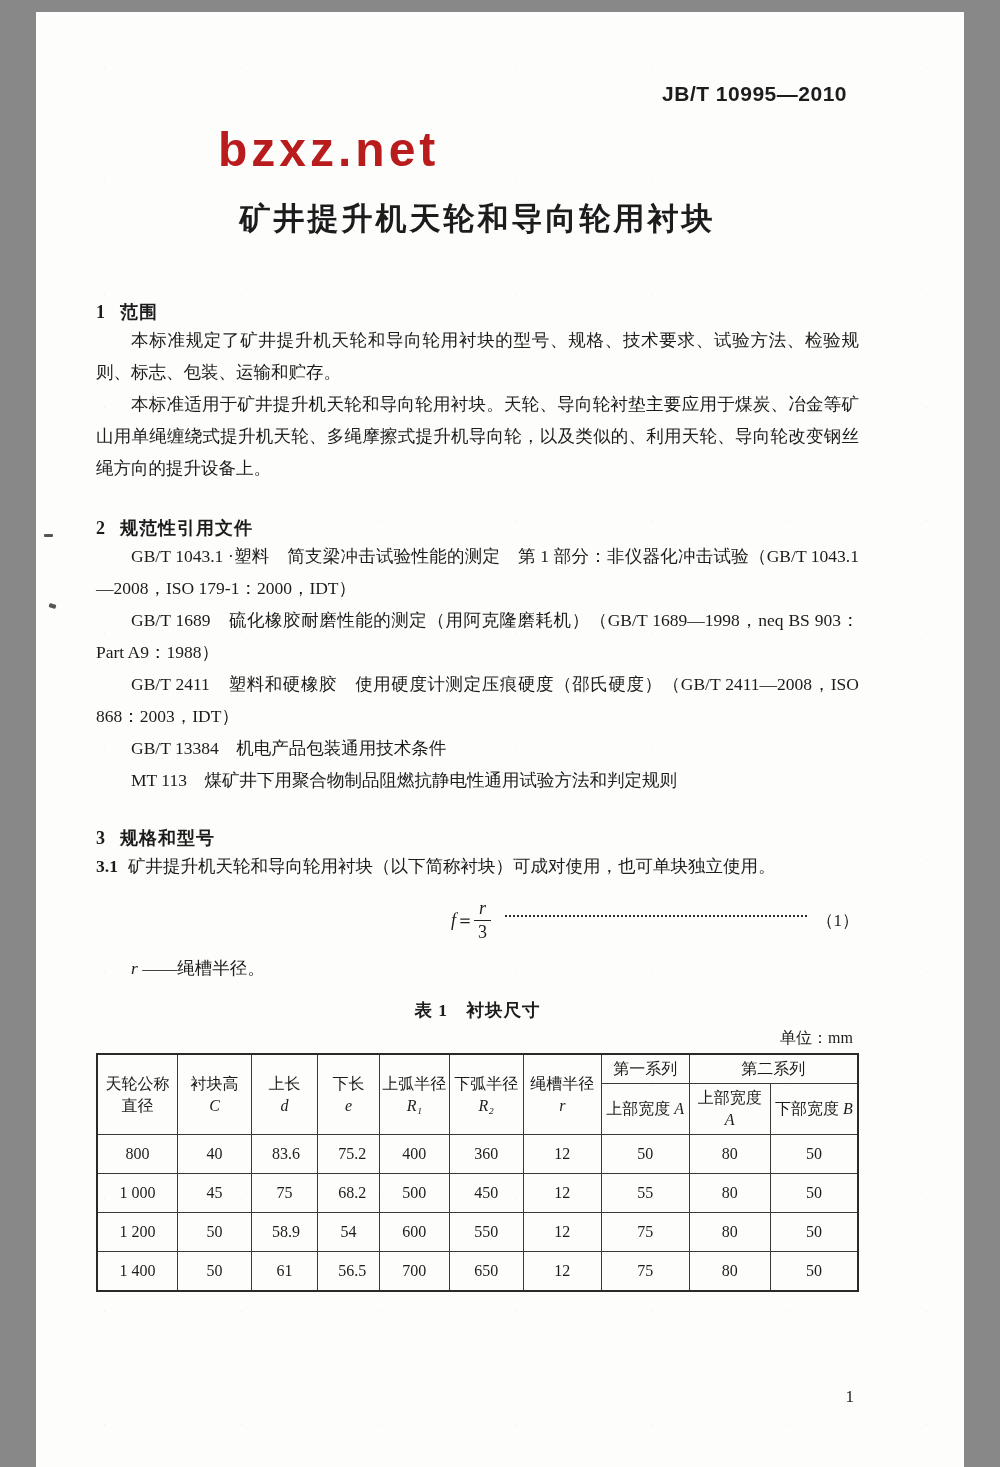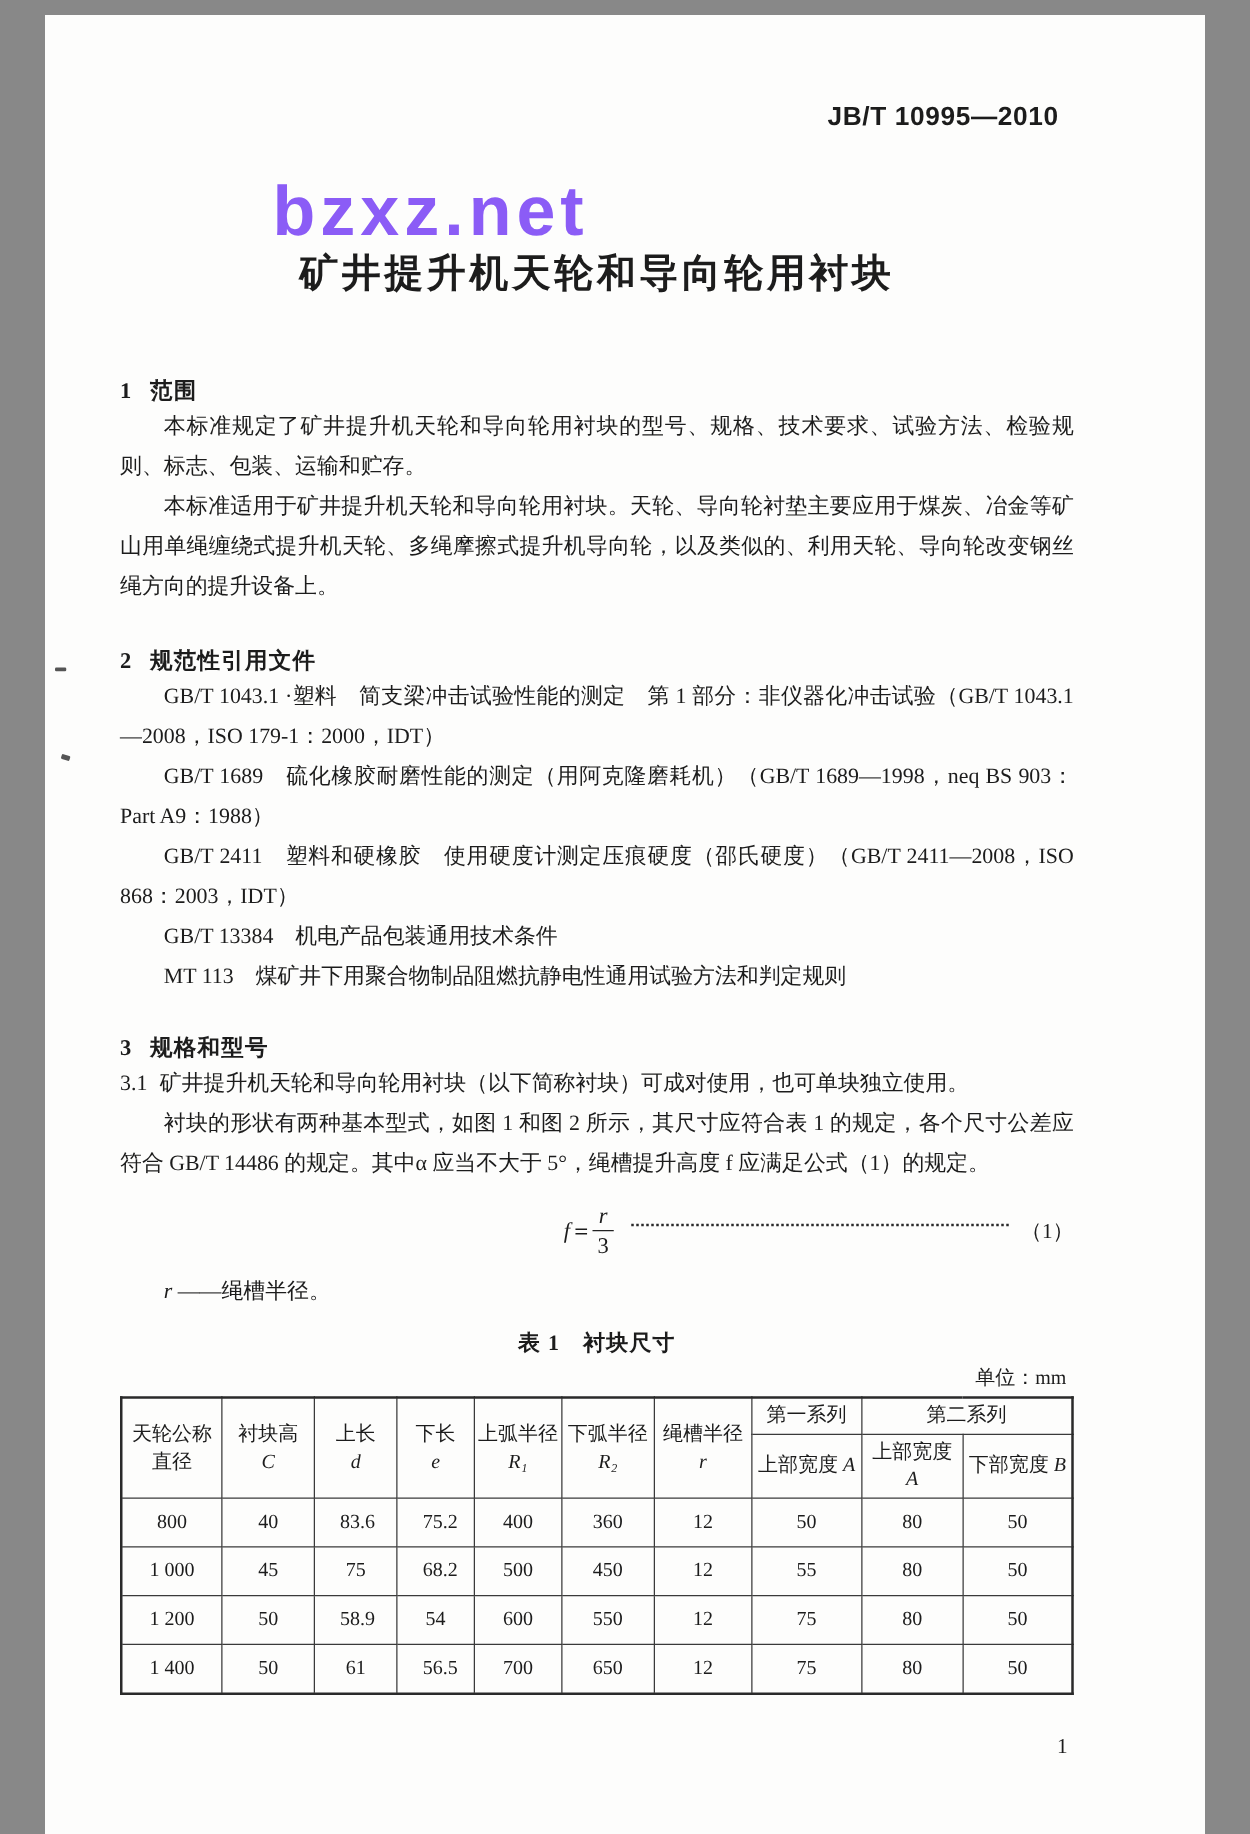--- a/index.html
+++ b/index.html
@@ -20,24 +20,24 @@
     background-image:radial-gradient(#d8d8d8 0.5px, transparent 0.6px);
     background-size:137px 113px; opacity:.5;
   }
   .doc-code {
     text-align:right;
     font-family:"Liberation Sans","DejaVu Sans",sans-serif;
     font-weight:bold; font-size:21px; letter-spacing:.5px;
     padding-right:12px;
   }
   .watermark {
-    position:absolute; left:182px; top:124px;
+    position:absolute; left:182px; top:110px;
     font-family:"Liberation Sans","DejaVu Sans",sans-serif;
-    font-weight:bold; font-size:56px; letter-spacing:4px;
-    color:#8b5cf6; z-index:0; user-select:none;
+    font-weight:bold; font-size:48px; letter-spacing:4px;
+    color:#b91c1c; z-index:0; user-select:none;
   }
   .doc-title {
     position:relative; z-index:1;
     margin-top:92px;
     text-align:center;
     font-size:31px; font-weight:bold; letter-spacing:3px;
   }
   .sec-heading {
     font-size:18px; font-weight:bold;
     margin:0; letter-spacing:1px;
@@ -46,21 +46,21 @@
   p.body-text {
     font-size:17.5px; line-height:32px; margin:0;
     text-align:justify; text-justify:inter-ideograph;
   }
   .indent { text-indent:2em; }
   .h-scope   { margin-top:60px; }
   .h-refs    { margin-top:32px; }
   .h-spec    { margin-top:30px; }
   .after-h   { margin-top:22px; }
   .refs p.body-text { text-indent:2em; }
-  .clause .no { font-weight:normal; margin-right:10px; }
+  .clause .no { font-weight:bold; margin-right:10px; }
   .sym { font-style:italic; font-family:"Liberation Serif","DejaVu Serif",serif; }
 
   
   .formula-row {
     display:flex; align-items:center;
     margin:16px 0 10px 355px;
     font-size:18px;
   }
   .frac { display:inline-block; text-align:center; vertical-align:middle; line-height:1.15; }
   .frac .num { display:block; border-bottom:1.5px solid #222; padding:0 5px 1px; }
@@ -127,21 +127,20 @@
     <p class="body-text">GB/T 13384　机电产品包装通用技术条件</p>
     <p class="body-text">MT 113　煤矿井下用聚合物制品阻燃抗静电性通用试验方法和判定规则</p>
   </div>
 
   <h2 class="sec-heading h-spec">
     <span class="no">3</span><span>规格和型号</span>
   </h2>
   <p class="body-text clause after-h">
     <span class="no">3.1</span><span>矿井提升机天轮和导向轮用衬块（以下简称衬块）可成对使用，也可单块独立使用。</span>
   </p>
-  <p class="body-text indent">衬块的形状有两种基本型式，如图 1 和图 2 所示，其尺寸应符合表 1 的规定，各个尺寸公差应符合 GB/T 14486 的规定。其中α 应当不大于 5°，绳槽提升高度 f 应满足公式（1）的规定。</p>
 
   <div class="formula-row">
     <span class="sym">f</span>
     <span>＝</span>
     <span class="frac">
       <span class="num sym">r</span>
       <span class="den">3</span>
     </span>
     <span class="leader"></span>
     <span class="eq-no">（1）</span>

